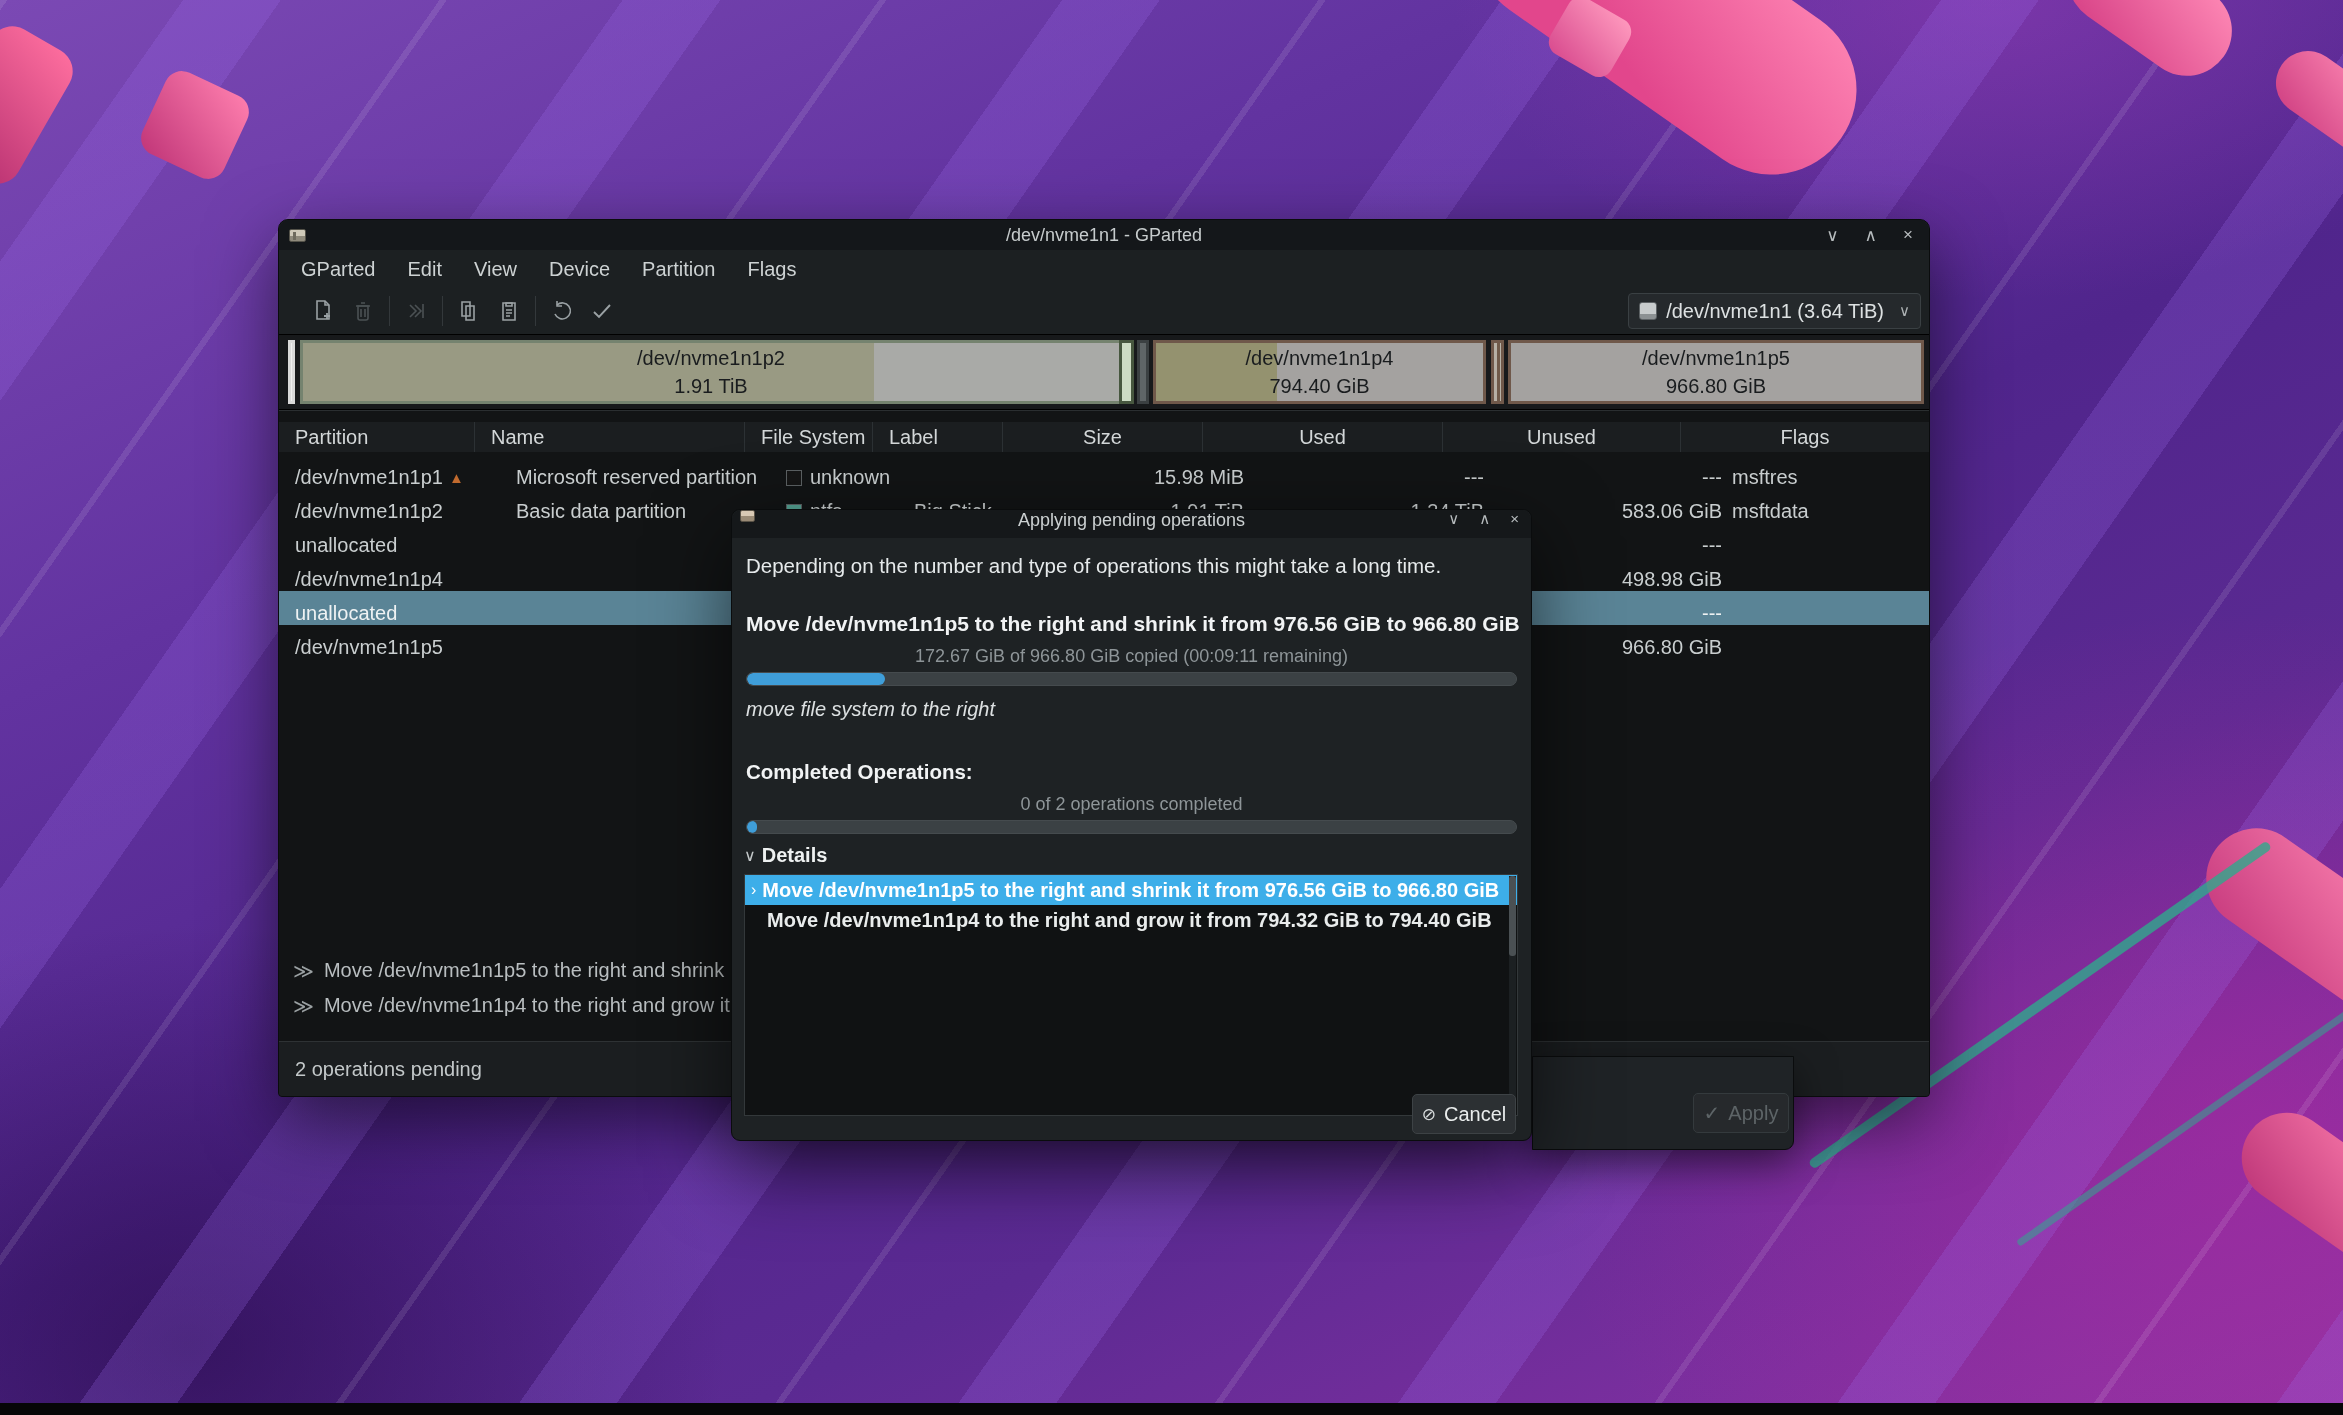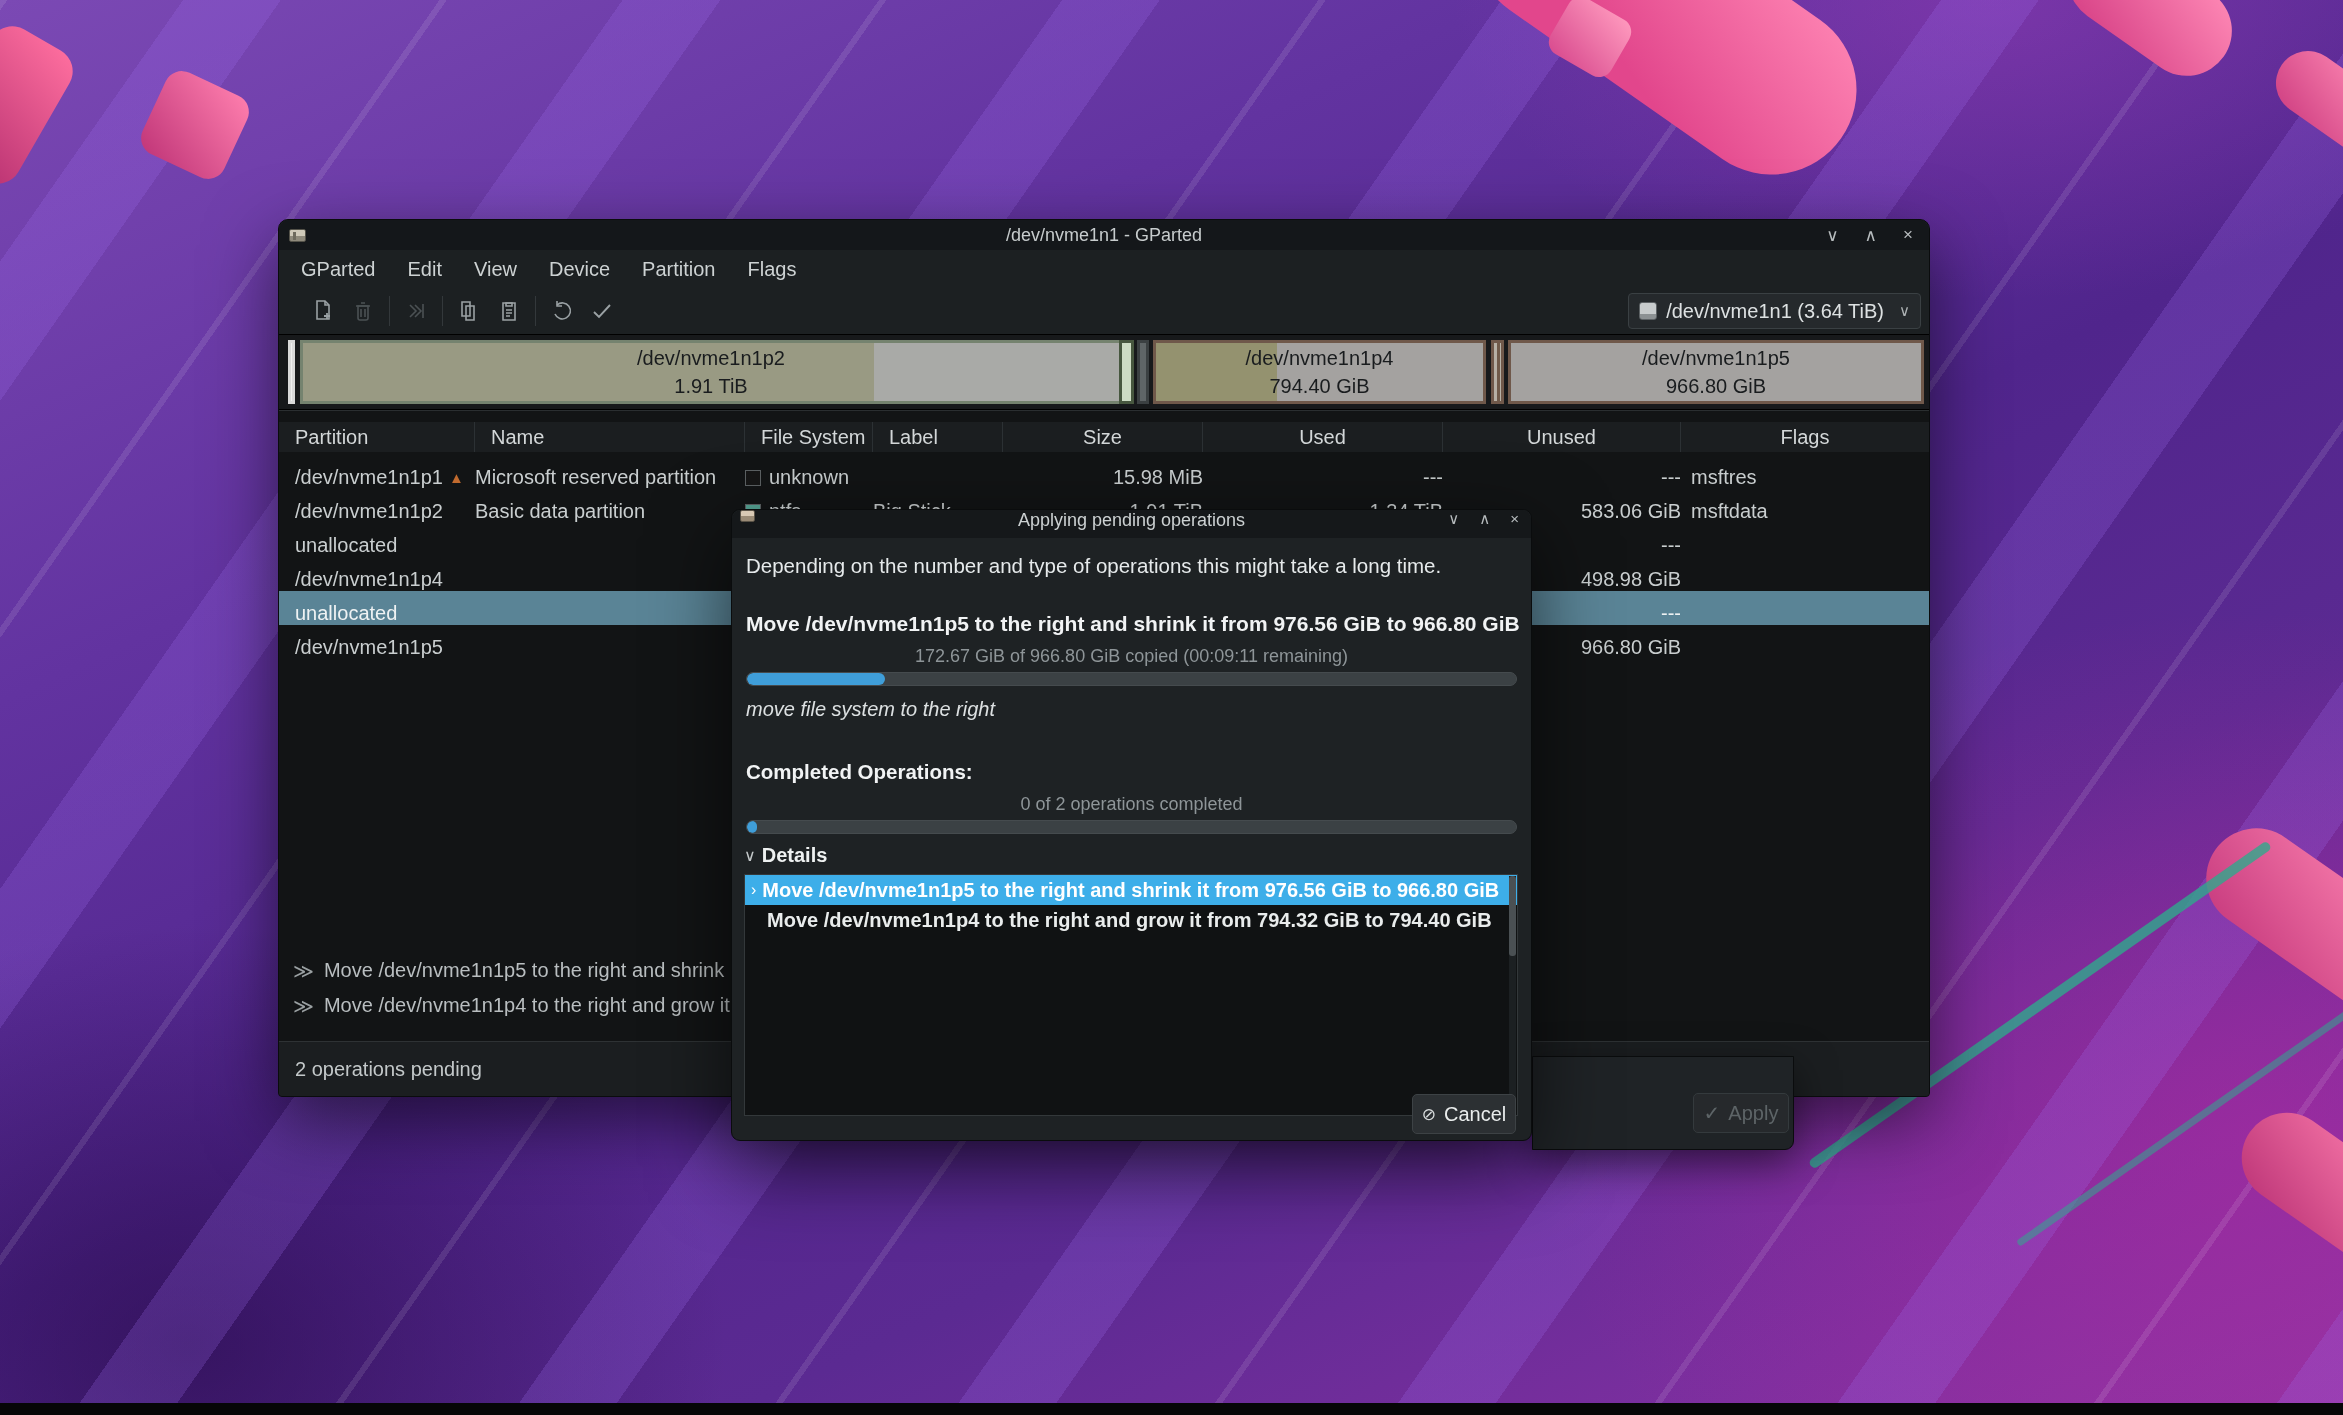--- a/index.html
+++ b/index.html
@@ -59,21 +59,21 @@
 
   
   .table-area { position:absolute; left:0; top:190px; right:0; height:543px; background:#121415; border-top:1px solid #2a2e30; }
   .thead { position:absolute; left:0; top:11px; right:0; height:30px; background:#1b1e20; display:flex; color:#d3d7d8; font-size:20px; }
   .th { display:flex; align-items:center; border-right:1px solid #2c3134; padding-left:16px; }
   .rows { position:absolute; left:0; top:44px; right:0; }
   .trow { position:relative; height:34px; display:flex; align-items:flex-end; color:#c9cecf; font-size:20px; }
   .trow.selected { background:#5a8496; color:#eef2f3; }
   .cell { white-space:nowrap; overflow:hidden; }
   .c-part { width:196px; padding-left:16px; display:flex; align-items:center; gap:6px; }
-  .c-name { width:270px; }
+  .c-name { width:270px;margin-left:41px; }
   .c-fs   { width:128px; display:flex; align-items:center; gap:8px; }
   .c-label{ width:130px; }
   .c-size { width:200px; text-align:right; }
   .c-used { width:240px; text-align:right; }
   .c-unused{ width:238px; text-align:right; }
   .c-flags{ flex:1; padding-left:10px; }
   .fs-chip { width:16px; height:16px; border:1px solid #5c6163; flex:0 0 auto; }
   .warn { color:#c06a2e; font-size:15px; line-height:1; }
 
   

